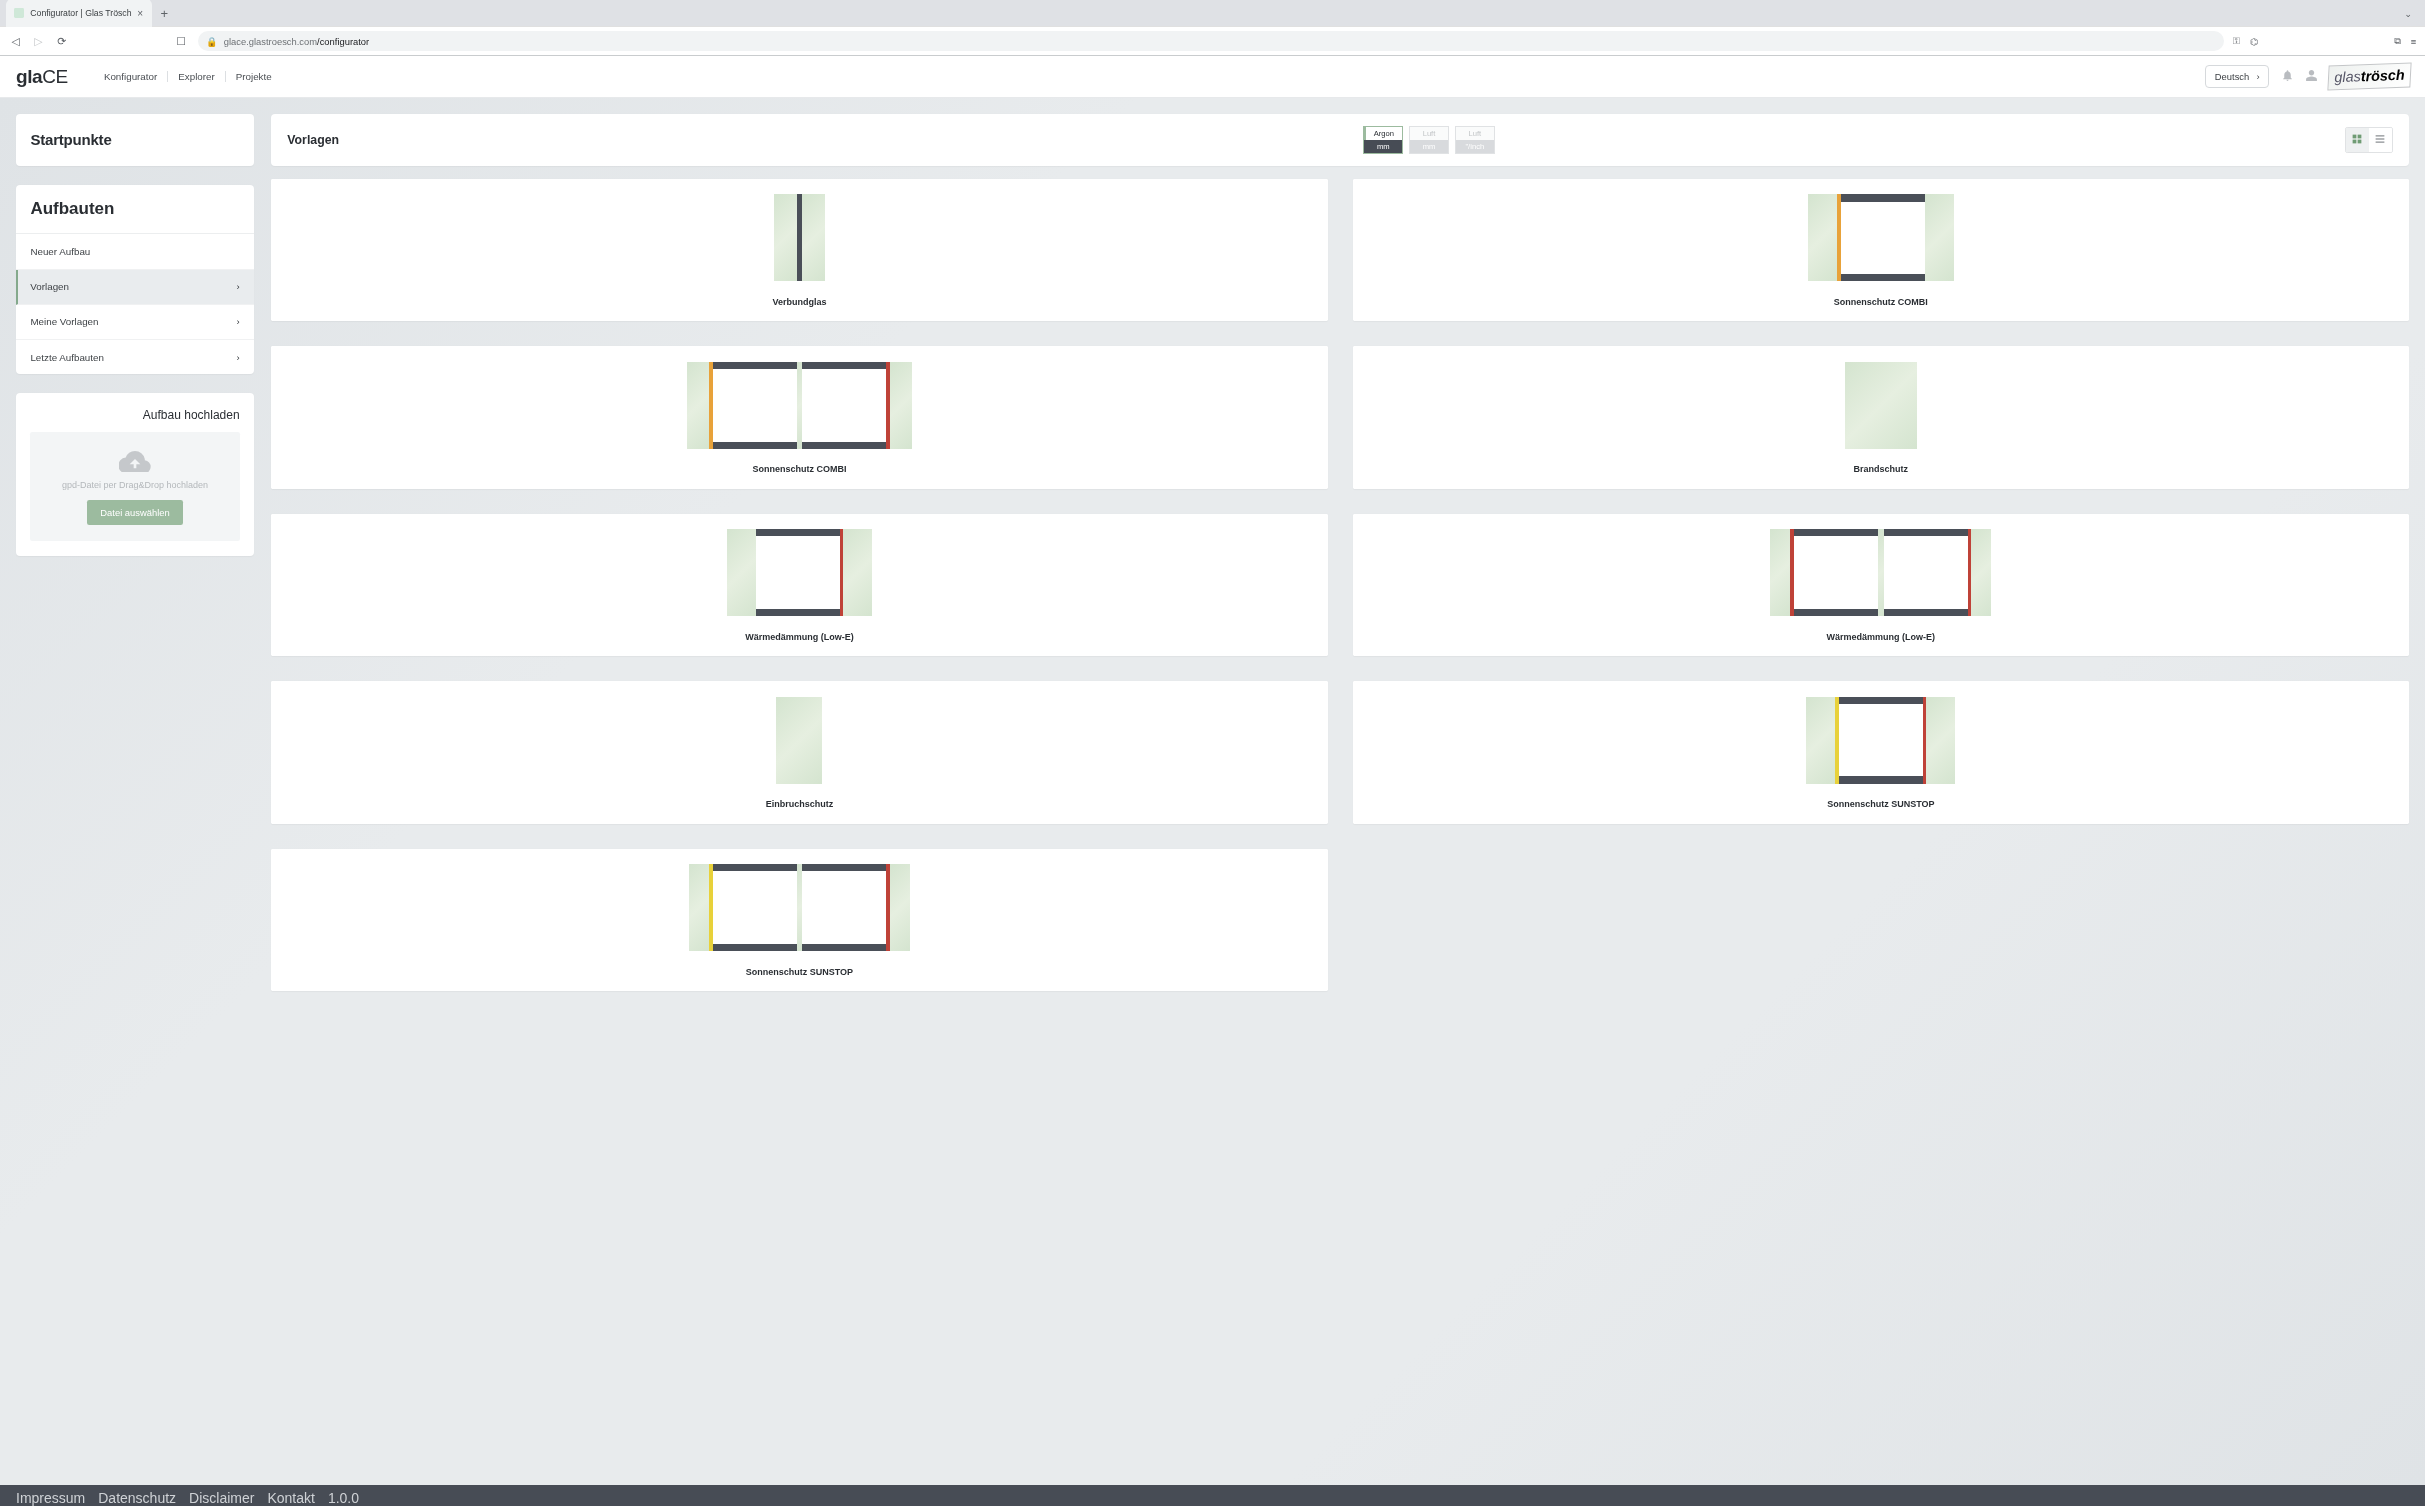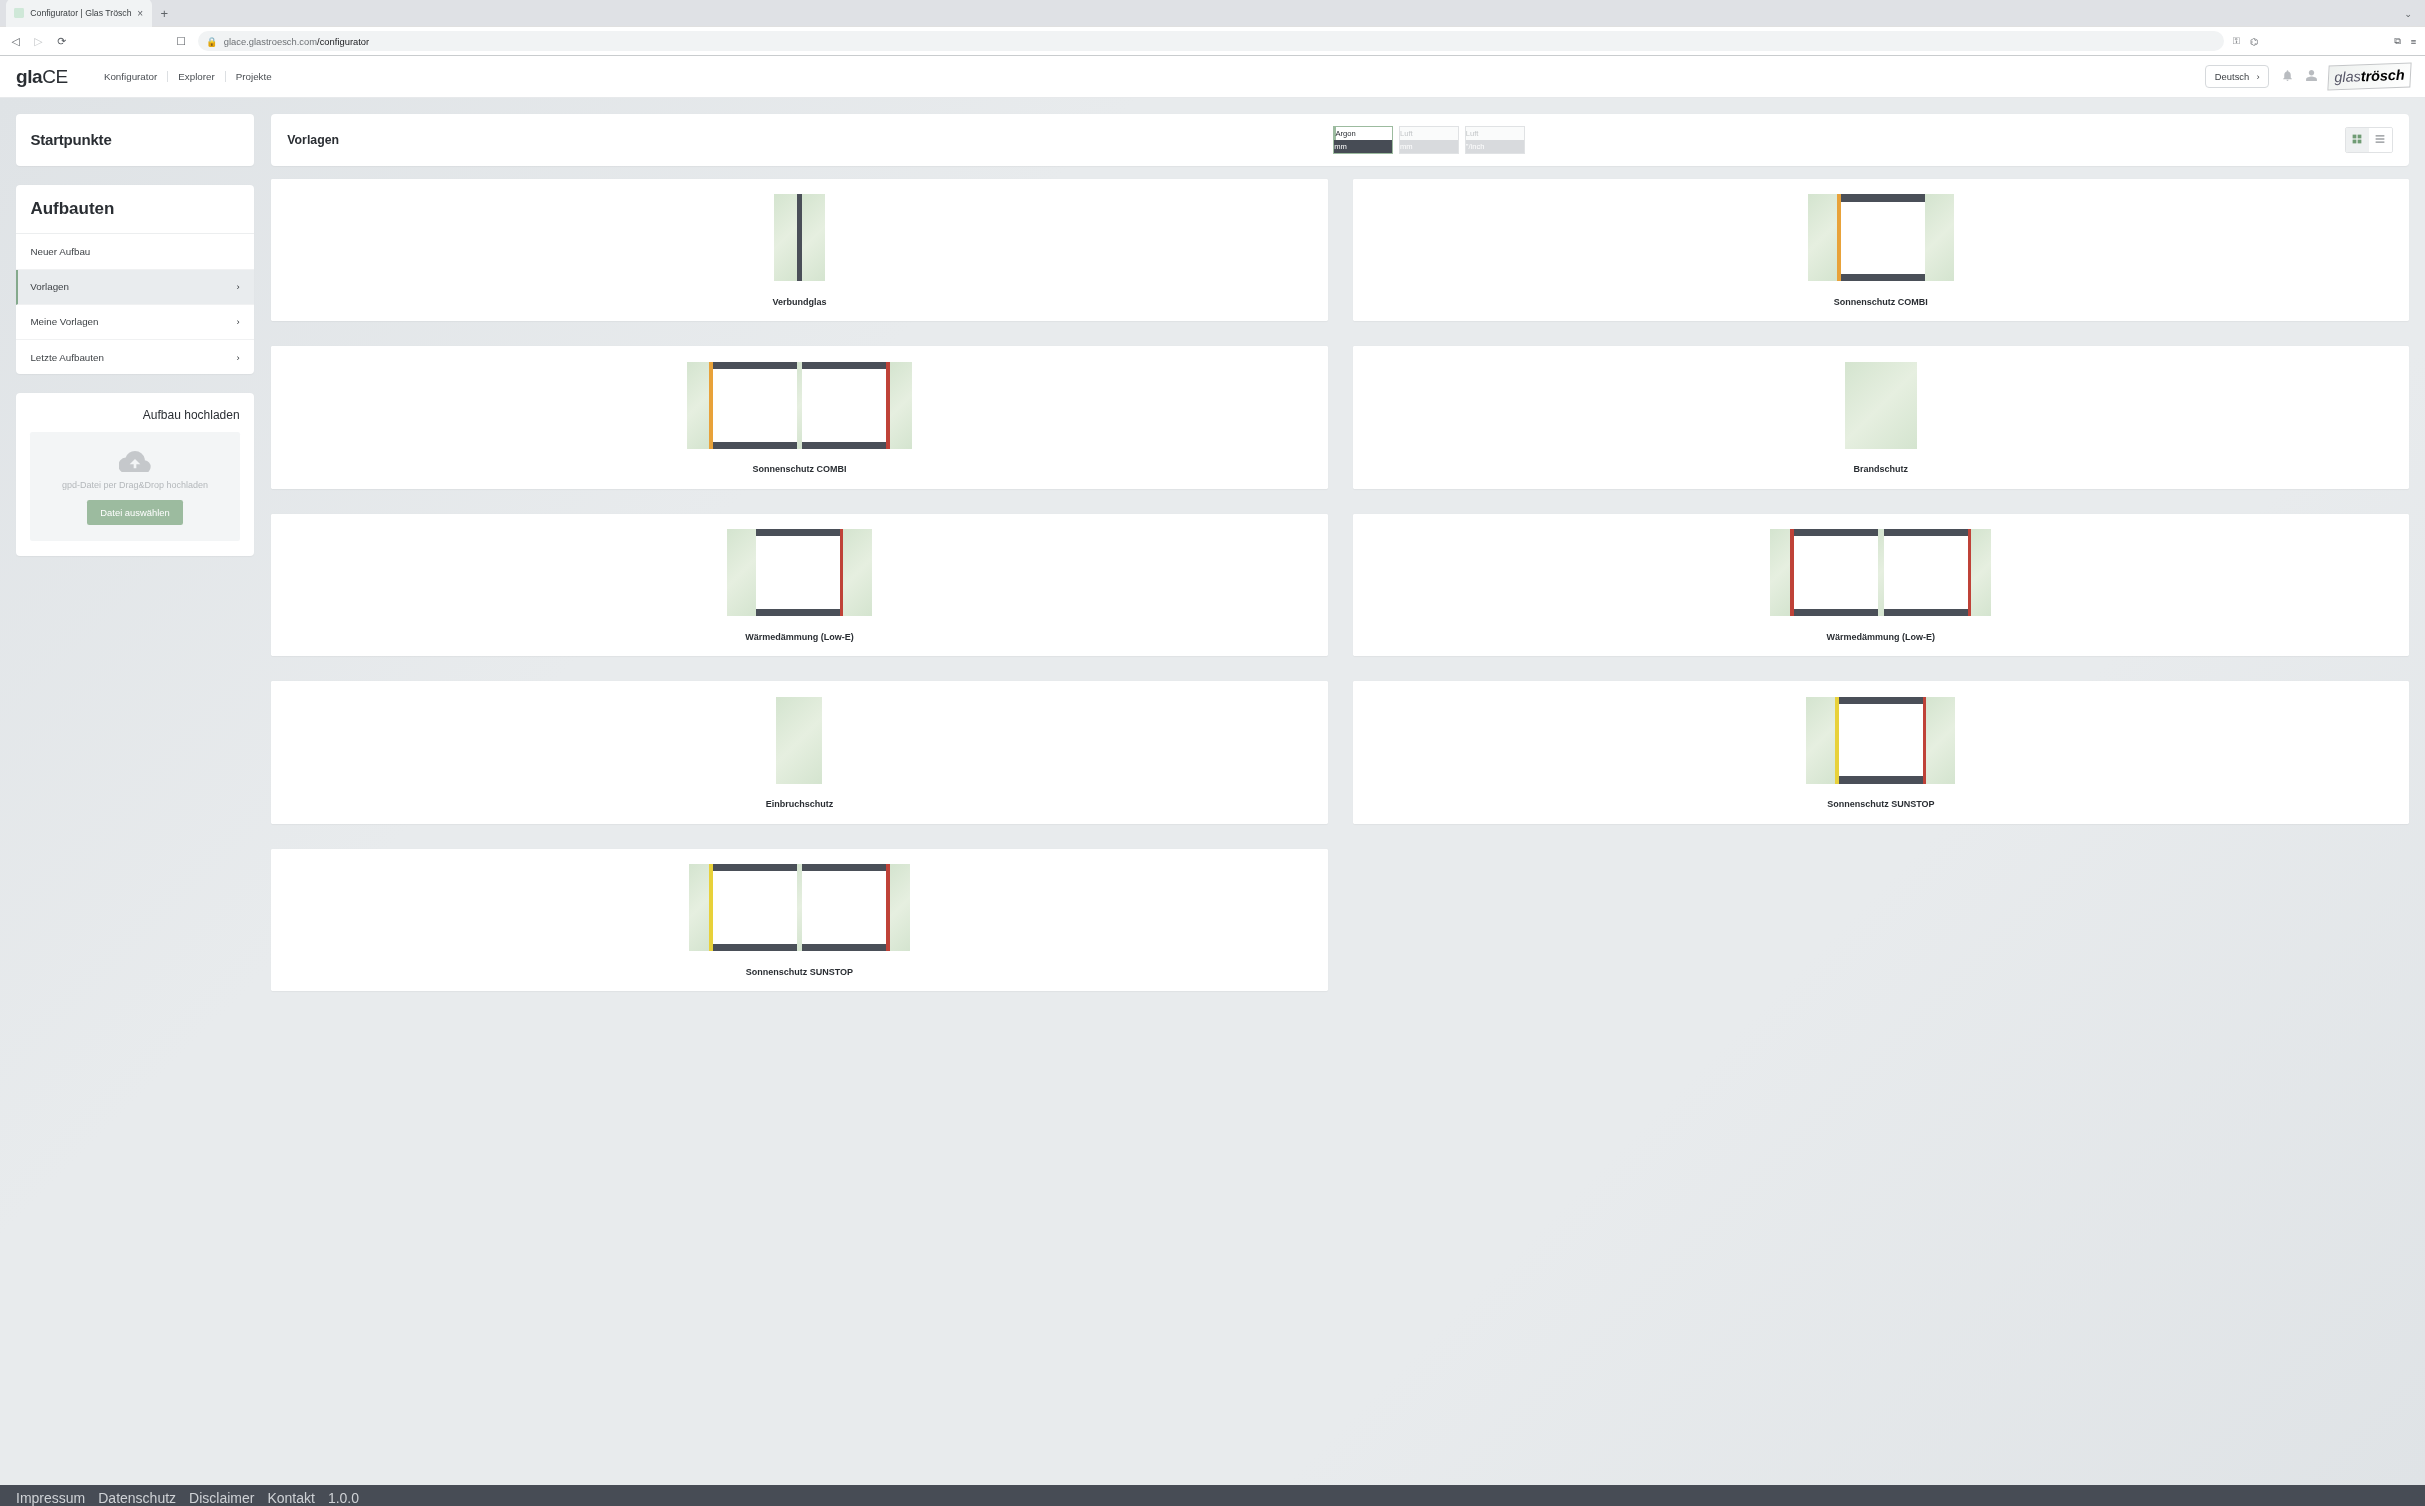--- a/index.html
+++ b/index.html
@@ -110,22 +110,22 @@
     padding:7.2px 13px; border-radius:2.2px; font-size:9.4px; cursor:pointer;
   }
 
   
   .main-head.panel {
     display:flex; align-items:center; padding:11.6px 16px; margin-bottom:13px;
   }
   .main-head h3 { font-size:12.3px; font-weight:700; }
   .unit-group { margin-left:auto; display:flex; gap:5.8px; margin-right:auto; transform:translateX(87px); }
   .unit-btn {
-    display:flex; flex-direction:column; width:60px;
-    border:0.7px solid #e0e2e4; cursor:pointer; font-size:7.6px; text-align:left;
+    display:flex; flex-direction:column; width:40px;
+    border:0.7px solid #e0e2e4; cursor:pointer; font-size:7.6px; text-align:center;
   }
   .unit-btn .top { padding:2.2px 0; }
   .unit-btn .bot { padding:2.2px 0; color:#fff; }
   .unit-btn.active { border-color:#9cbb9f; }
   .unit-btn.active .top { background:#fff; color:#2a2e33; border-left:2.9px solid #9cbb9f; margin-left:-0.7px;}
   .unit-btn.active .bot { background:#474c55; }
   .unit-btn.inactive .top { background:#fafbfb; color:#c3c6c8; }
   .unit-btn.inactive .bot { background:#d8dadd; color:#fff; }
   .view-toggle {
     display:flex; border:0.7px solid #e0e2e4; border-radius:2.2px; overflow:hidden;

